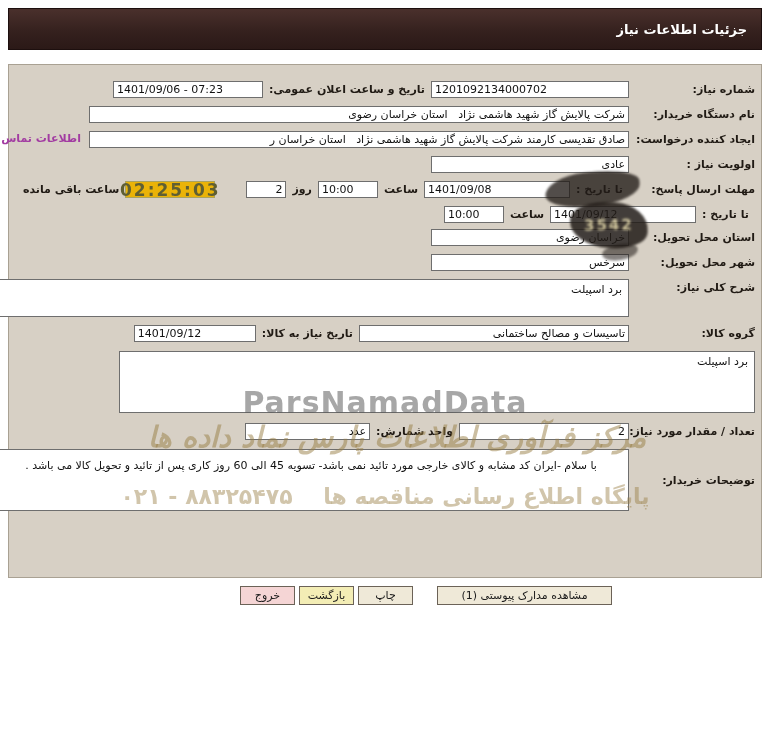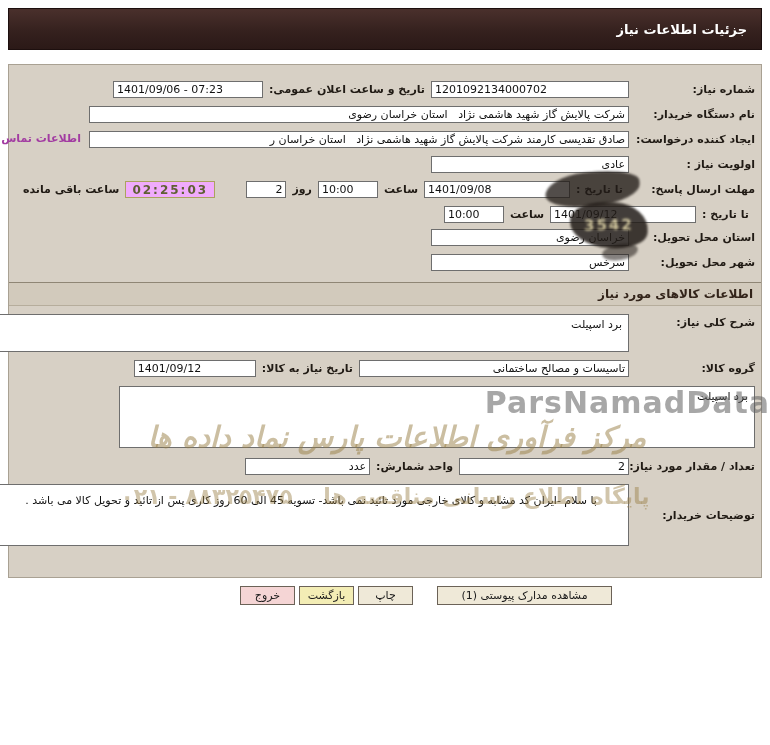--- a/index.html
+++ b/index.html
@@ -41,22 +41,22 @@
 
   .tarea {
     width: 636px; border: 1px solid #6e6e6e; background: #fff; color: #111;
     font-size: 11px; padding: 3px 6px; overflow: hidden; flex: none;
   }
   .h38 { height: 38px; } .h62 { height: 62px; }
   .tarea.center { text-align: center; padding: 7px 12px; line-height: 1.55; }
 
   .timer {
     width: 90px; height: 17px; flex: none; margin-right: auto;
-    background: #f0abfc; border: 1px solid #aéa860; border: 1px solid #aba35f;
-    color: #5f5f33; font-size: 12px; font-weight: bold; letter-spacing: 2px;
+    background: #eab308; border: 1px solid #aéa860; border: 1px solid #aba35f;
+    color: #5f5f33; font-size: 17px; font-weight: bold; letter-spacing: 2px;
     display: flex; align-items: center; justify-content: center; direction: ltr;
   }
   .remaining { margin-right: 6px; }
 
   .contact-link { font-size: 11px; font-weight: bold; color: #a23ca2; margin: 1px 8px 0 0; white-space: nowrap; cursor: pointer; }
 
   
   .mt16 { margin-top: 16px; } .mt8 { margin-top: 8px; } .mt6 { margin-top: 6px; }
   .mt9 { margin-top: 9px; } .mt10 { margin-top: 10px; }
 
@@ -78,21 +78,21 @@
     font-family: "DejaVu Sans", sans-serif; font-size: 11px; cursor: pointer;
     padding: 0 4px; flex: none;
   }
   .w-reply { width: 150px; } .w-attach { width: 175px; margin-left: 20px; } .w-s { width: 55px; }
   .btn-back { background: #f3edb5; }
   .btn-exit { background: #f5d5d5; }
 
   
   .wm { position: absolute; pointer-events: none; z-index: 5; white-space: nowrap; }
   .wm-brand {
-    top: 385px; left: 0; width: 770px; text-align: right; direction: ltr;
+    top: 385px; left: 0; width: 770px; text-align: center; direction: ltr;
     font-size: 30px; font-weight: bold; letter-spacing: 1px; color: rgba(95, 95, 95, 0.55);
   }
   .wm-line1 {
     top: 420px; left: 12px; width: 770px; text-align: center;
     font-size: 29px; font-weight: bold; font-style: italic; color: rgba(152, 126, 68, 0.5);
   }
   .wm-line2 {
     top: 484px; left: 0; width: 770px; text-align: center;
     font-size: 22px; font-weight: bold; color: rgba(152, 126, 68, 0.45);
   }
@@ -165,23 +165,20 @@
     <div class="row mt6">
       <div class="lbl">استان محل تحویل:</div>
       <input class="inp w198" readonly="" value="خراسان رضوی" style="">
     </div>
 
     <div class="row mt8">
       <div class="lbl">شهر محل تحویل:</div>
       <input class="inp w198" readonly="" value="سرخس" style="">
     </div>
 
-    <div class="sec-header">
-      <span>اطلاعات کالاهای مورد نیاز</span>
-    </div>
 
     <div class="row mt8">
       <div class="lbl">شرح کلی نیاز:</div>
       <div class="tarea h38">برد اسپیلت</div>
     </div>
 
     <div class="row mt8">
       <div class="lbl">گروه کالا:</div>
       <input class="inp w270" readonly="" value="تاسیسات و مصالح ساختمانی" style="">
       <div class="lbl inline">تاریخ نیاز به کالا:</div>

